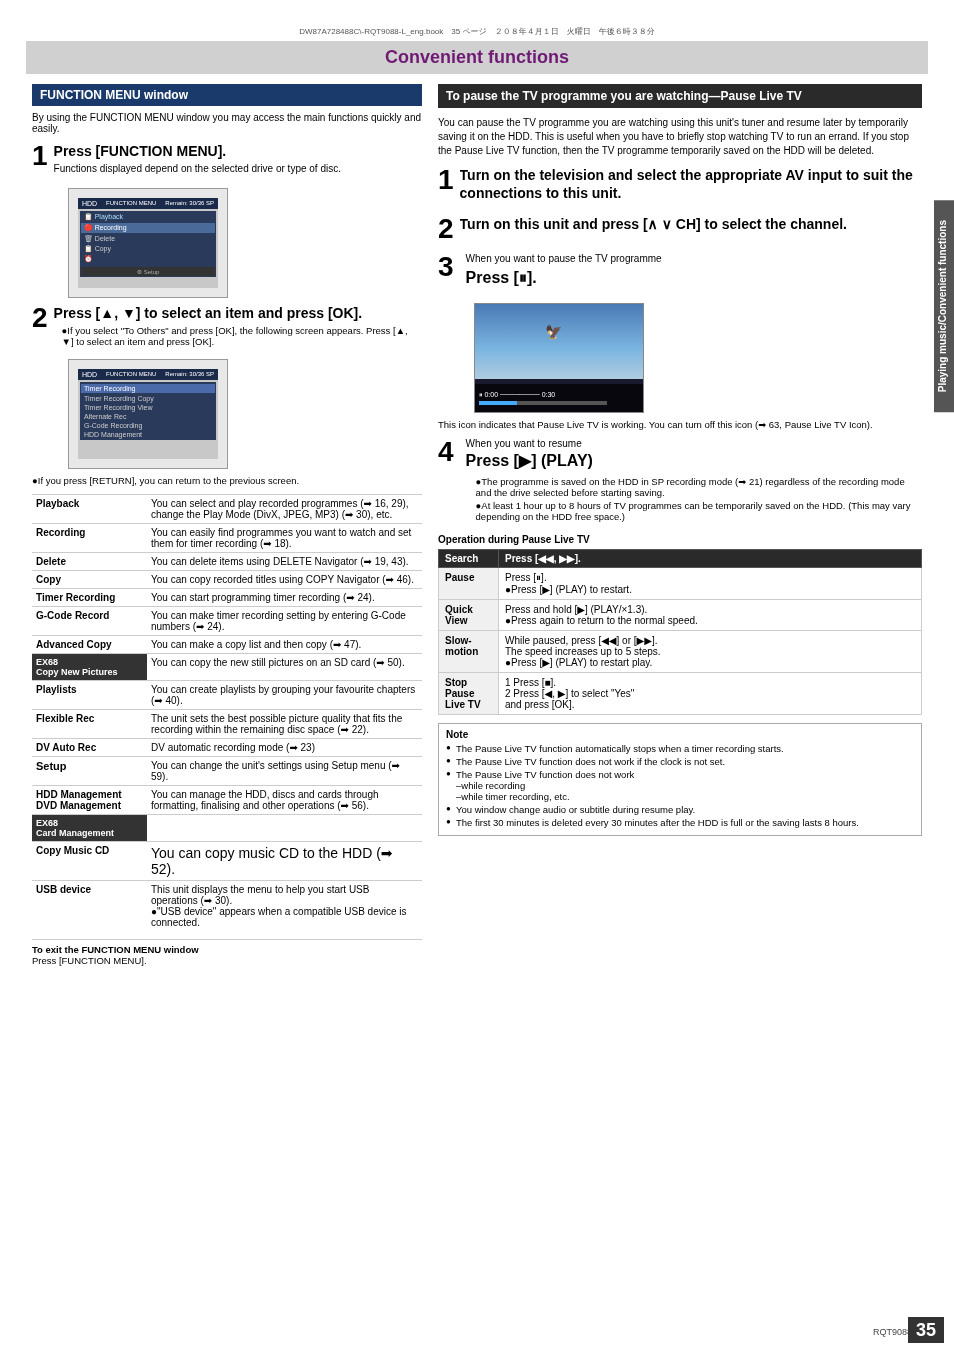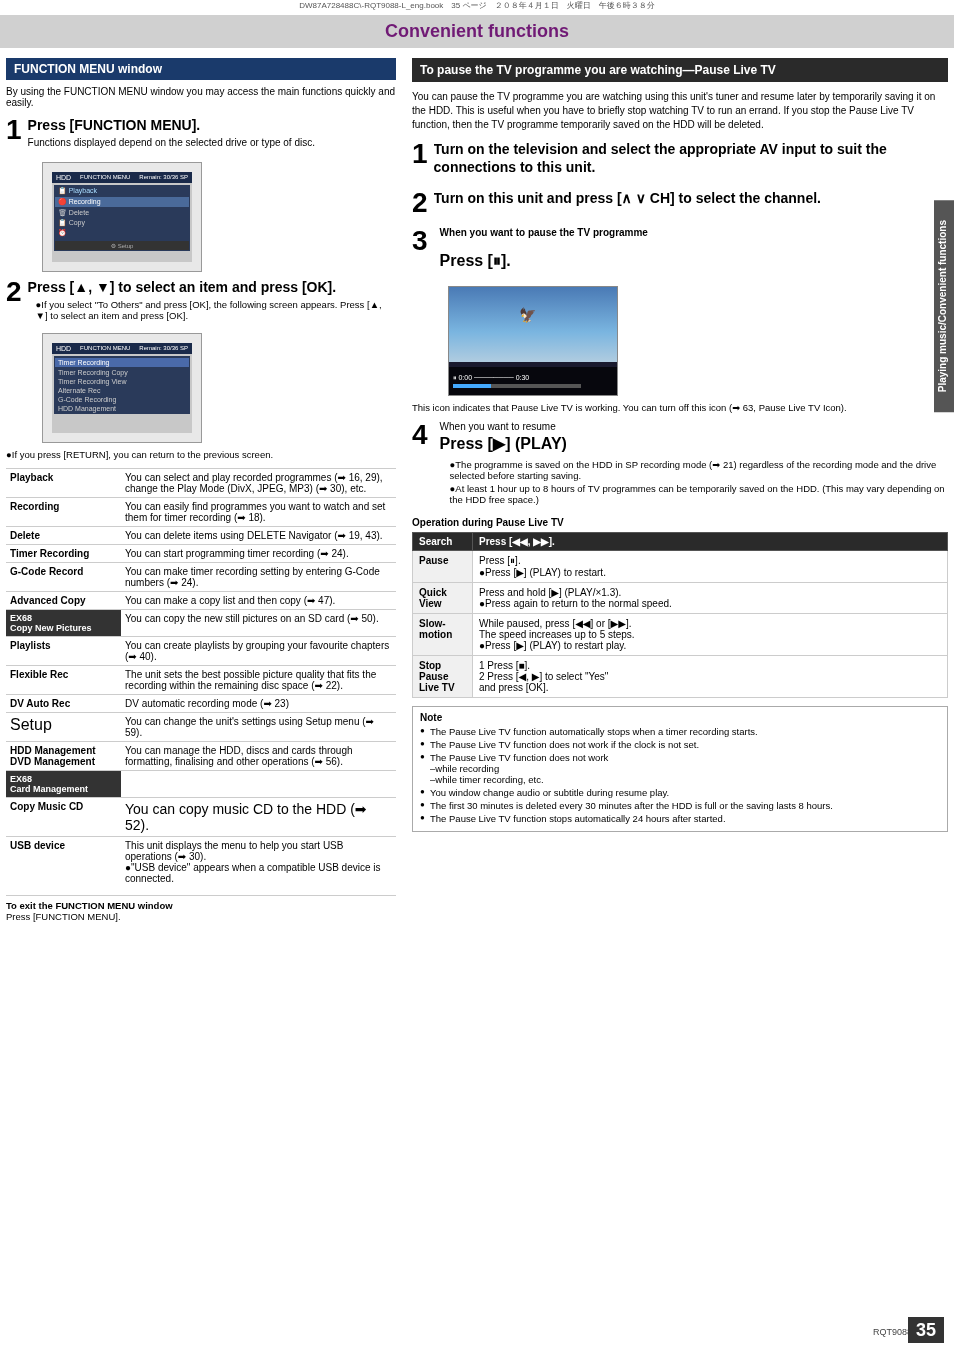--- a/index.html
+++ b/index.html
@@ -9,21 +9,21 @@
       background: #fff;
       font-family: Arial, Helvetica, sans-serif;
       font-size: 11px;
       color: #000;
       position: relative;
     }
 
     .page-container {
       width: 954px;
       min-height: 1351px;
-      padding: 0;
+      padding: 26px;
       position: relative;
     }
 
     
     .page-title-bar {
       background: #d0d0d0;
       text-align: center;
       padding: 6px 0;
       margin-bottom: 10px;
     }
@@ -431,20 +431,24 @@
             </tr>
             <tr>
               <td style="font-weight: bold; width: 115px; font-size: 10px; white-space: pre-line;">Recording</td>
               <td style="font-size: 10px; white-space: pre-line;">You can easily find programmes you want to watch and set them for timer recording (➡ 18).</td>
             </tr>
             <tr>
               <td style="font-weight: bold; width: 115px; font-size: 10px; white-space: pre-line;">Delete</td>
               <td style="font-size: 10px; white-space: pre-line;">You can delete items using DELETE Navigator (➡ 19, 43).</td>
             </tr>
             <tr>
+              <td style="font-weight: bold; width: 115px; font-size: 10px; white-space: pre-line;">Copy</td>
+              <td style="font-size: 10px; white-space: pre-line;">You can copy recorded titles using COPY Navigator (➡ 46).</td>
+            </tr>
+            <tr>
               <td style="font-weight: bold; width: 115px; font-size: 10px; white-space: pre-line;">Timer Recording</td>
               <td style="font-size: 10px; white-space: pre-line;">You can start programming timer recording (➡ 24).</td>
             </tr>
             <tr>
               <td style="font-weight: bold; width: 115px; font-size: 10px; white-space: pre-line;">G-Code Record</td>
               <td style="font-size: 10px; white-space: pre-line; margin-top: 12px;">You can make timer recording setting by entering G-Code numbers (➡ 24).</td>
             </tr>
             <tr>
               <td style="font-weight: bold; width: 115px; font-size: 10px; white-space: pre-line;">Advanced Copy</td>
               <td style="font-size: 10px; white-space: pre-line;">You can make a copy list and then copy (➡ 47).</td>
@@ -460,21 +464,21 @@
             </tr>
             <tr>
               <td style="font-weight: bold; width: 115px; font-size: 10px; white-space: pre-line;">Flexible Rec</td>
               <td style="font-size: 10px; white-space: pre-line;">The unit sets the best possible picture quality that fits the recording within the remaining disc space (➡ 22).</td>
             </tr>
             <tr>
               <td style="font-weight: bold; width: 115px; font-size: 10px; white-space: pre-line;">DV Auto Rec</td>
               <td style="font-size: 10px; white-space: pre-line;">DV automatic recording mode (➡ 23)</td>
             </tr>
             <tr>
-              <td style="font-weight: normal; width: 115px; font-size: 16px; white-space: pre-line;">Setup</td>
+              <td style="font-weight: bold; width: 115px; font-size: 11px; white-space: pre-line;">Setup</td>
               <td style="font-size: 10px; white-space: pre-line;">You can change the unit's settings using Setup menu (➡ 59).</td>
             </tr>
             <tr>
               <td style="font-weight: bold; width: 115px; font-size: 10px; white-space: pre-line;">HDD Management
 DVD Management</td>
               <td style="font-size: 10px; white-space: pre-line;">You can manage the HDD, discs and cards through formatting, finalising and other operations (➡ 56).</td>
             </tr>
             <tr class="highlighted">
               <td style="font-weight: bold; width: 115px; font-size: 9px; white-space: pre-line; background: rgb(51, 51, 51); color: rgb(255, 255, 255);">EX68
 Card Management</td>
@@ -516,21 +520,21 @@
         <div class="step-number">2</div>
         <div class="step-content">
           <div class="step-title">Turn on this unit and press [∧ ∨ CH] to select the channel.</div>
         </div>
       </div>
 
       <div class="step-block">
         <div style="display:flex; align-items:flex-start; gap:6px;">
           <div class="step-number">3</div>
           <div>
-            <div style="font-size:10px; margin-bottom:14px;font-weight:bold;">When you want to pause the TV programme</div>
+            <div style="font-size:10px; margin-bottom:5px;">When you want to pause the TV programme</div>
             <div class="press-bold">Press [⏸].</div>
           </div>
         </div>
       </div>
 
       <div class="tv-image">
         <div class="tv-sky"></div>
         <div class="tv-bird">🦅</div>
         <div class="tv-overlay-bar">
           <div style="flex:1;">
@@ -595,21 +599,20 @@
       <div class="note-box">
         <div class="note-title">Note</div>
         <div id="notes-list">
             <div class="note-item" style="white-space: pre-line;">The Pause Live TV function automatically stops when a timer recording starts.</div>
             <div class="note-item" style="white-space: pre-line;">The Pause Live TV function does not work if the clock is not set.</div>
             <div class="note-item" style="white-space: pre-line;">The Pause Live TV function does not work
 –while recording
 –while timer recording, etc.</div>
             <div class="note-item" style="white-space: pre-line;">You window change audio or subtitle during resume play.</div>
             <div class="note-item" style="white-space: pre-line;">The first 30 minutes is deleted every 30 minutes after the HDD is full or the saving lasts 8 hours.</div>
-            <div class="note-item" style="white-space: pre-line;">The Pause Live TV function stops automatically 24 hours after started.</div>
           </div>
       </div>
     </div>
   </div>
 
   <div class="side-label">Playing music/Convenient functions</div>
 
   <div class="rqt-ref">RQT9088</div>
 
   <div style="position:absolute; bottom:10px; right:10px;">

